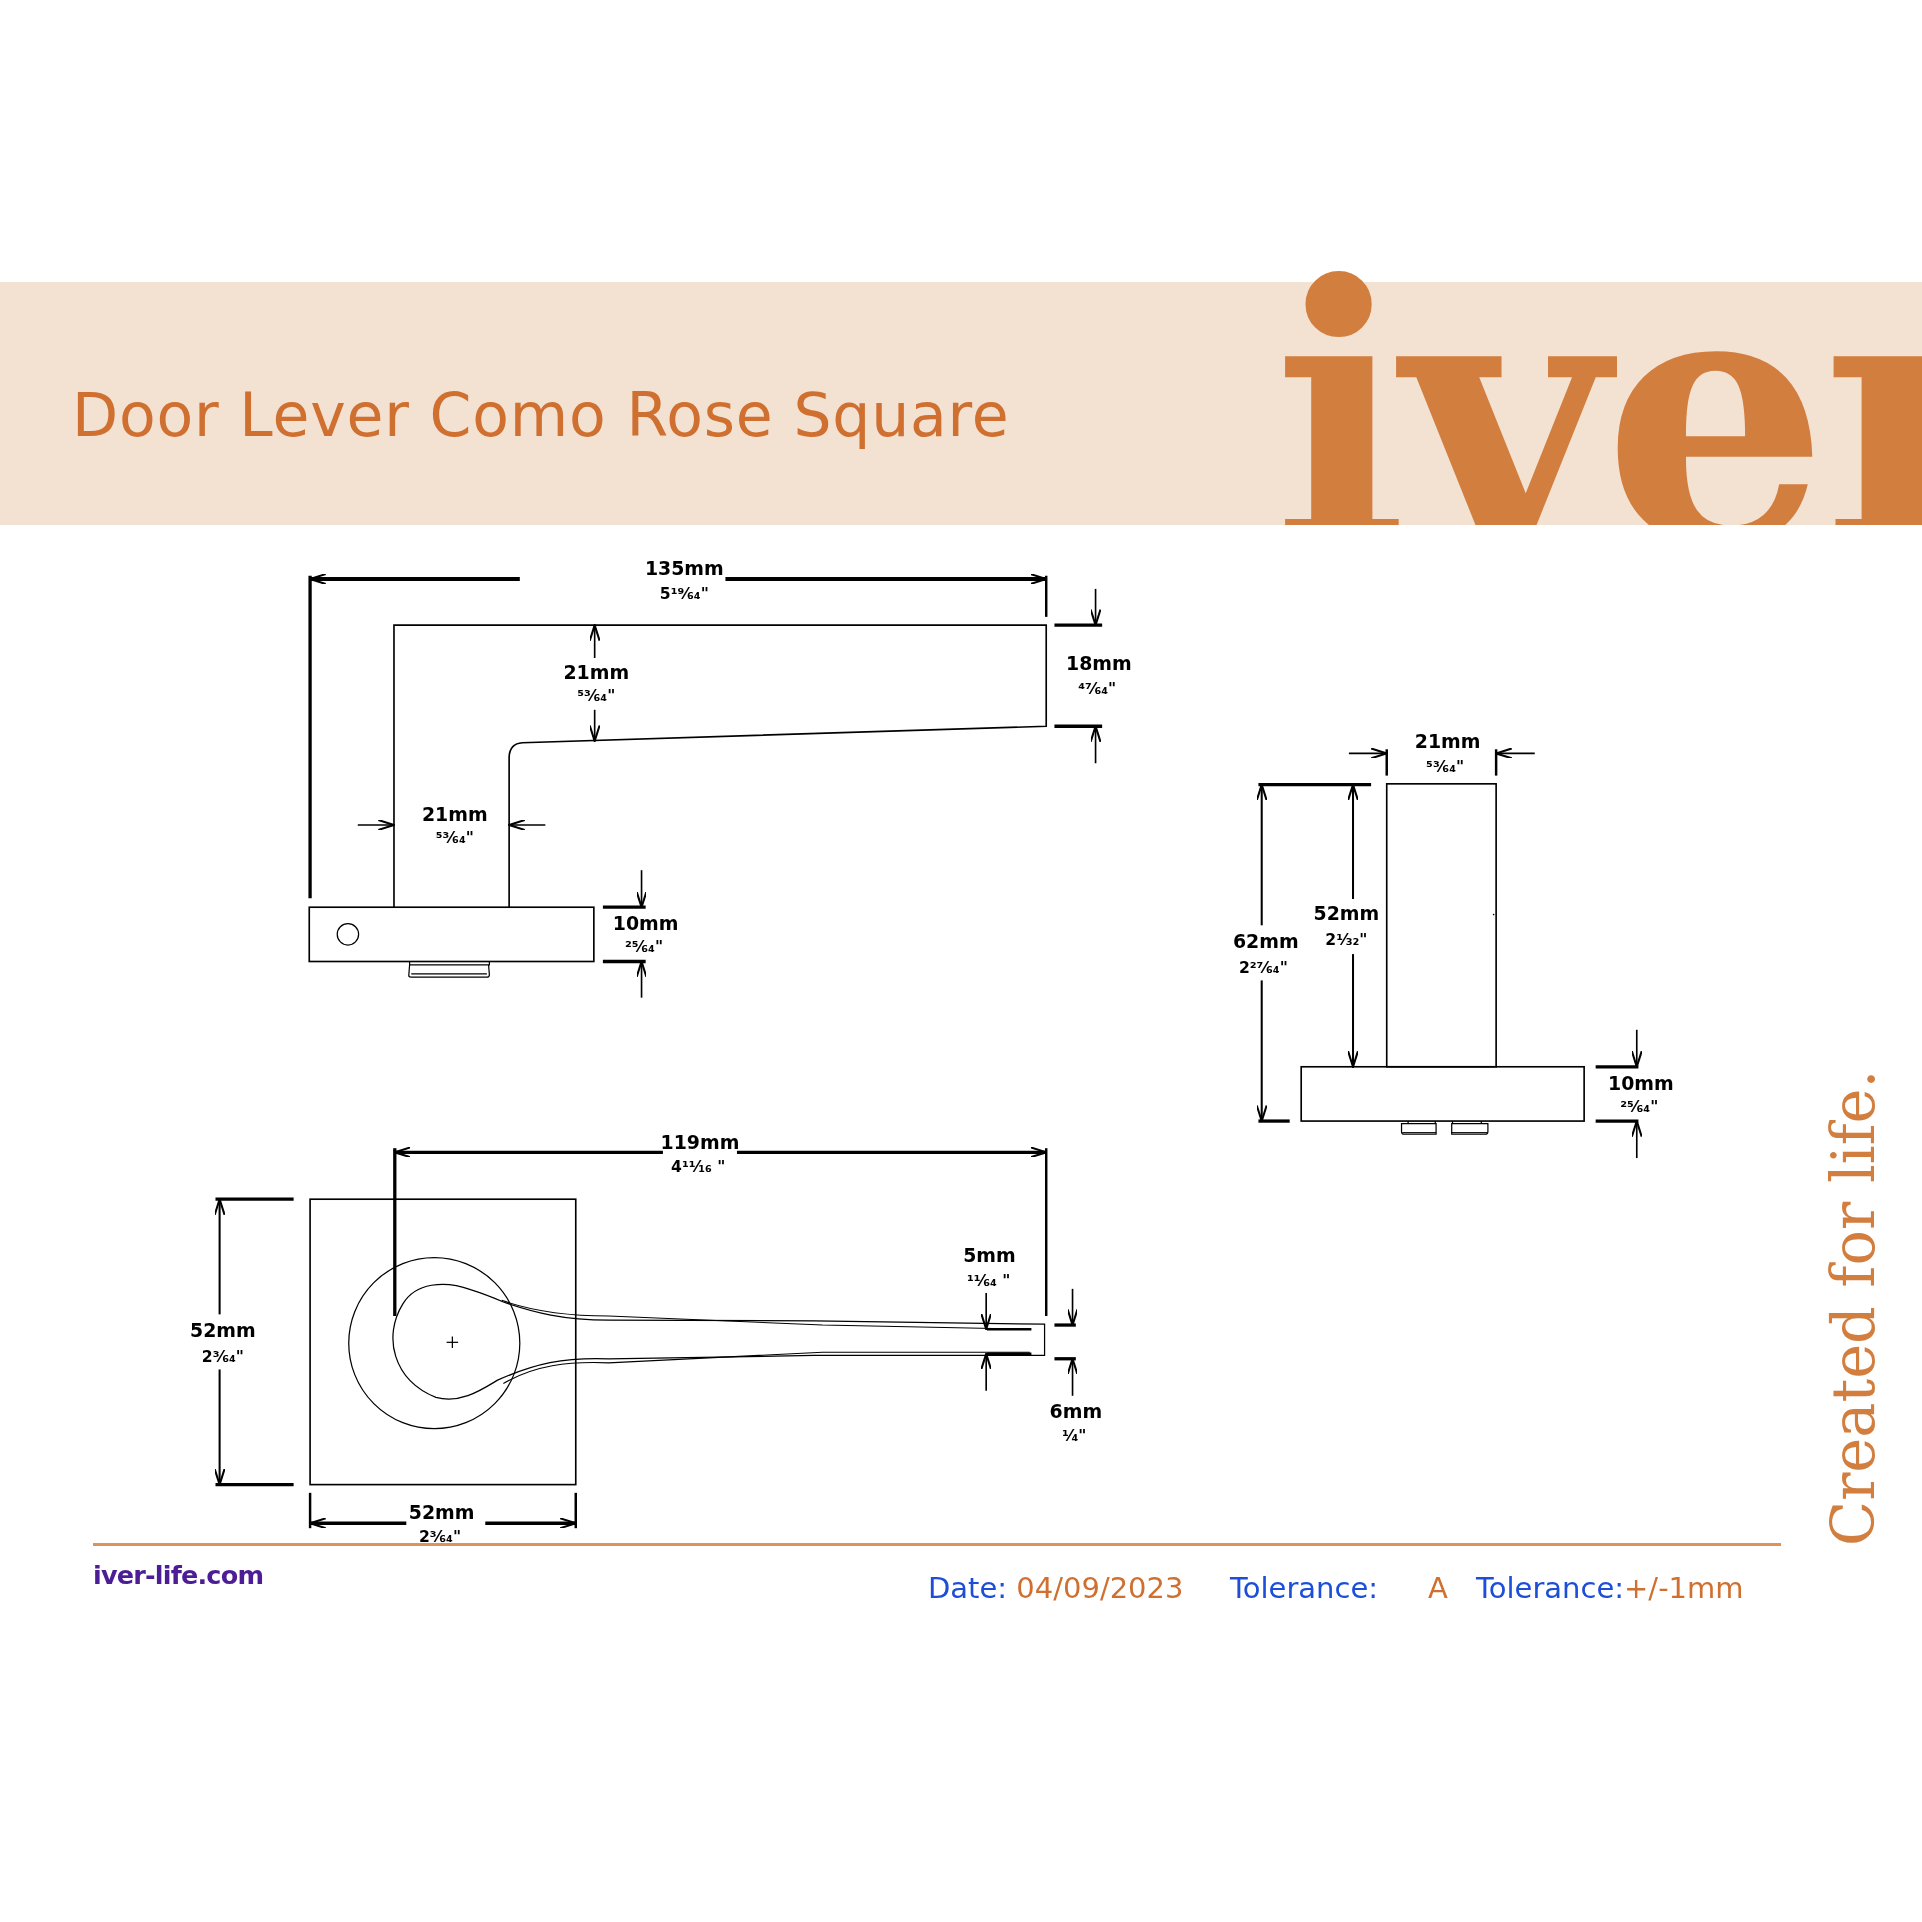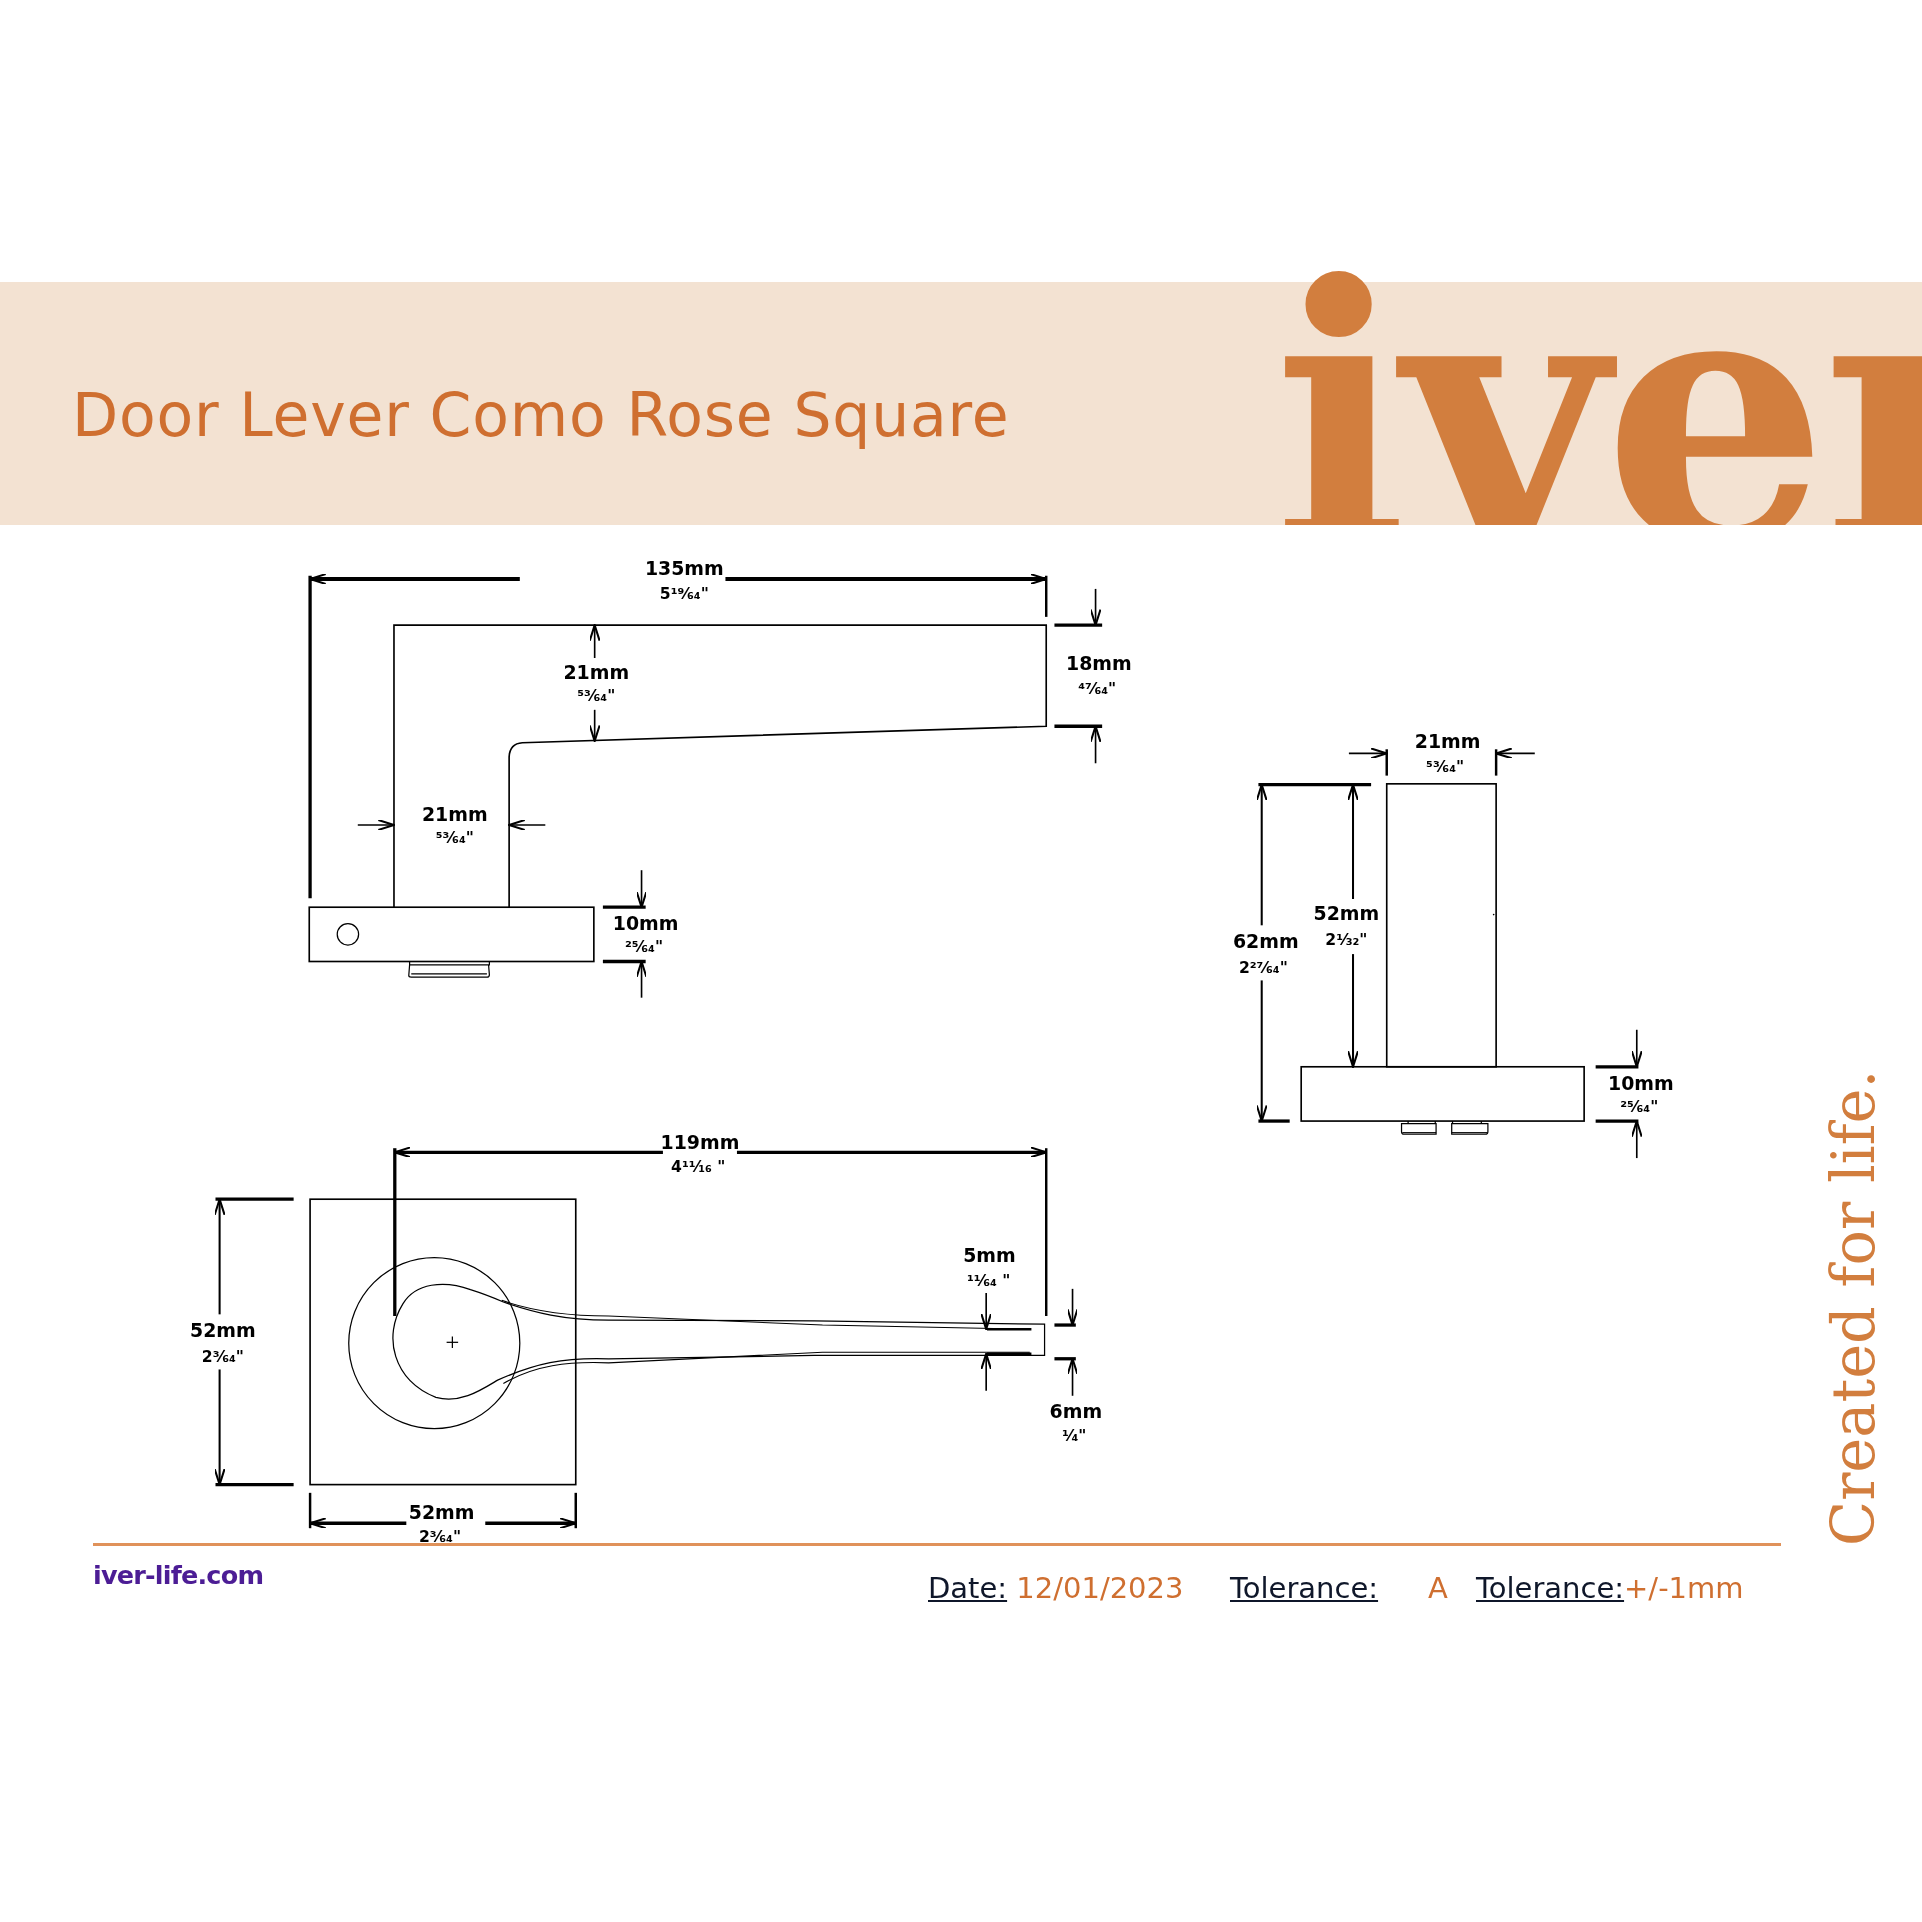--- a/index.html
+++ b/index.html
@@ -11,21 +11,21 @@
   .logo { position: absolute; left: 1273px; top: 239px; font-family: "DejaVu Serif", "Liberation Serif", serif;
           font-weight: bold; font-size: 354px; line-height: 1; color: #d27e3e; letter-spacing: -5px;
           height: 286px; overflow: hidden; }
   .drawing { position: absolute; left: 0; top: 0; width: 1923px; height: 1923px; }
   .dim-mm { font-family: "DejaVu Sans", sans-serif; font-weight: bold; font-size: 23px; fill: #000; }
   .dim-in { font-family: "DejaVu Sans", sans-serif; font-weight: bold; font-size: 19px; fill: #000; }
   .footer-rule { position: absolute; left: 93px; top: 1543px; width: 1688px; height: 2.5px; background: #e0925a; }
   .website { position: absolute; left: 93px; top: 1560px; font-size: 25.5px; font-weight: bold;
              color: #4c1d95; font-family: "DejaVu Sans", sans-serif; letter-spacing: -0.8px; }
   .meta { position: absolute; top: 1571px; font-size: 29px; font-family: "DejaVu Sans", sans-serif; white-space: nowrap; }
-  .meta .lbl { color: #0f172a; text-decoration: underline; }
+  .meta .lbl { color: #1d4ed8; }
   .meta .val { color: #cf6f30; }
   .tagline { position: absolute; left: 1824px; top: 1546px; transform-origin: 0 0; transform: rotate(-90deg);
              font-family: "DejaVu Serif", "Liberation Serif", serif; font-size: 59px; color: #d27e3e;
              white-space: nowrap; line-height: 1; }
 </style>
 </head>
 <body>
 
 <div class="banner"></div>
 <div class="title">Door Lever Como Rose Square</div>
@@ -172,21 +172,21 @@
     <text class="dim-mm" x="1308" y="1724" text-anchor="middle">6mm</text>
     <text class="dim-in" x="1306" y="1752" text-anchor="middle">¹⁄₄"</text>
   </g>
 </svg>
 
 <div class="footer-rule"></div>
 <div class="website">iver-life.com</div>
 
 <div class="meta" style="left:928px;">
   <span class="lbl">Date:</span>
-  <span class="val">12/01/2023</span>
+  <span class="val">04/09/2023</span>
 </div>
 <div class="meta" style="left:1230px;">
   <span class="lbl">Tolerance:</span>
 </div>
 <div class="meta" style="left:1428px;">
   <span class="val">A</span>
 </div>
 <div class="meta" style="left:1476px;">
   <span class="lbl">Tolerance:</span><span class="val">+/-1mm</span>
 </div>

